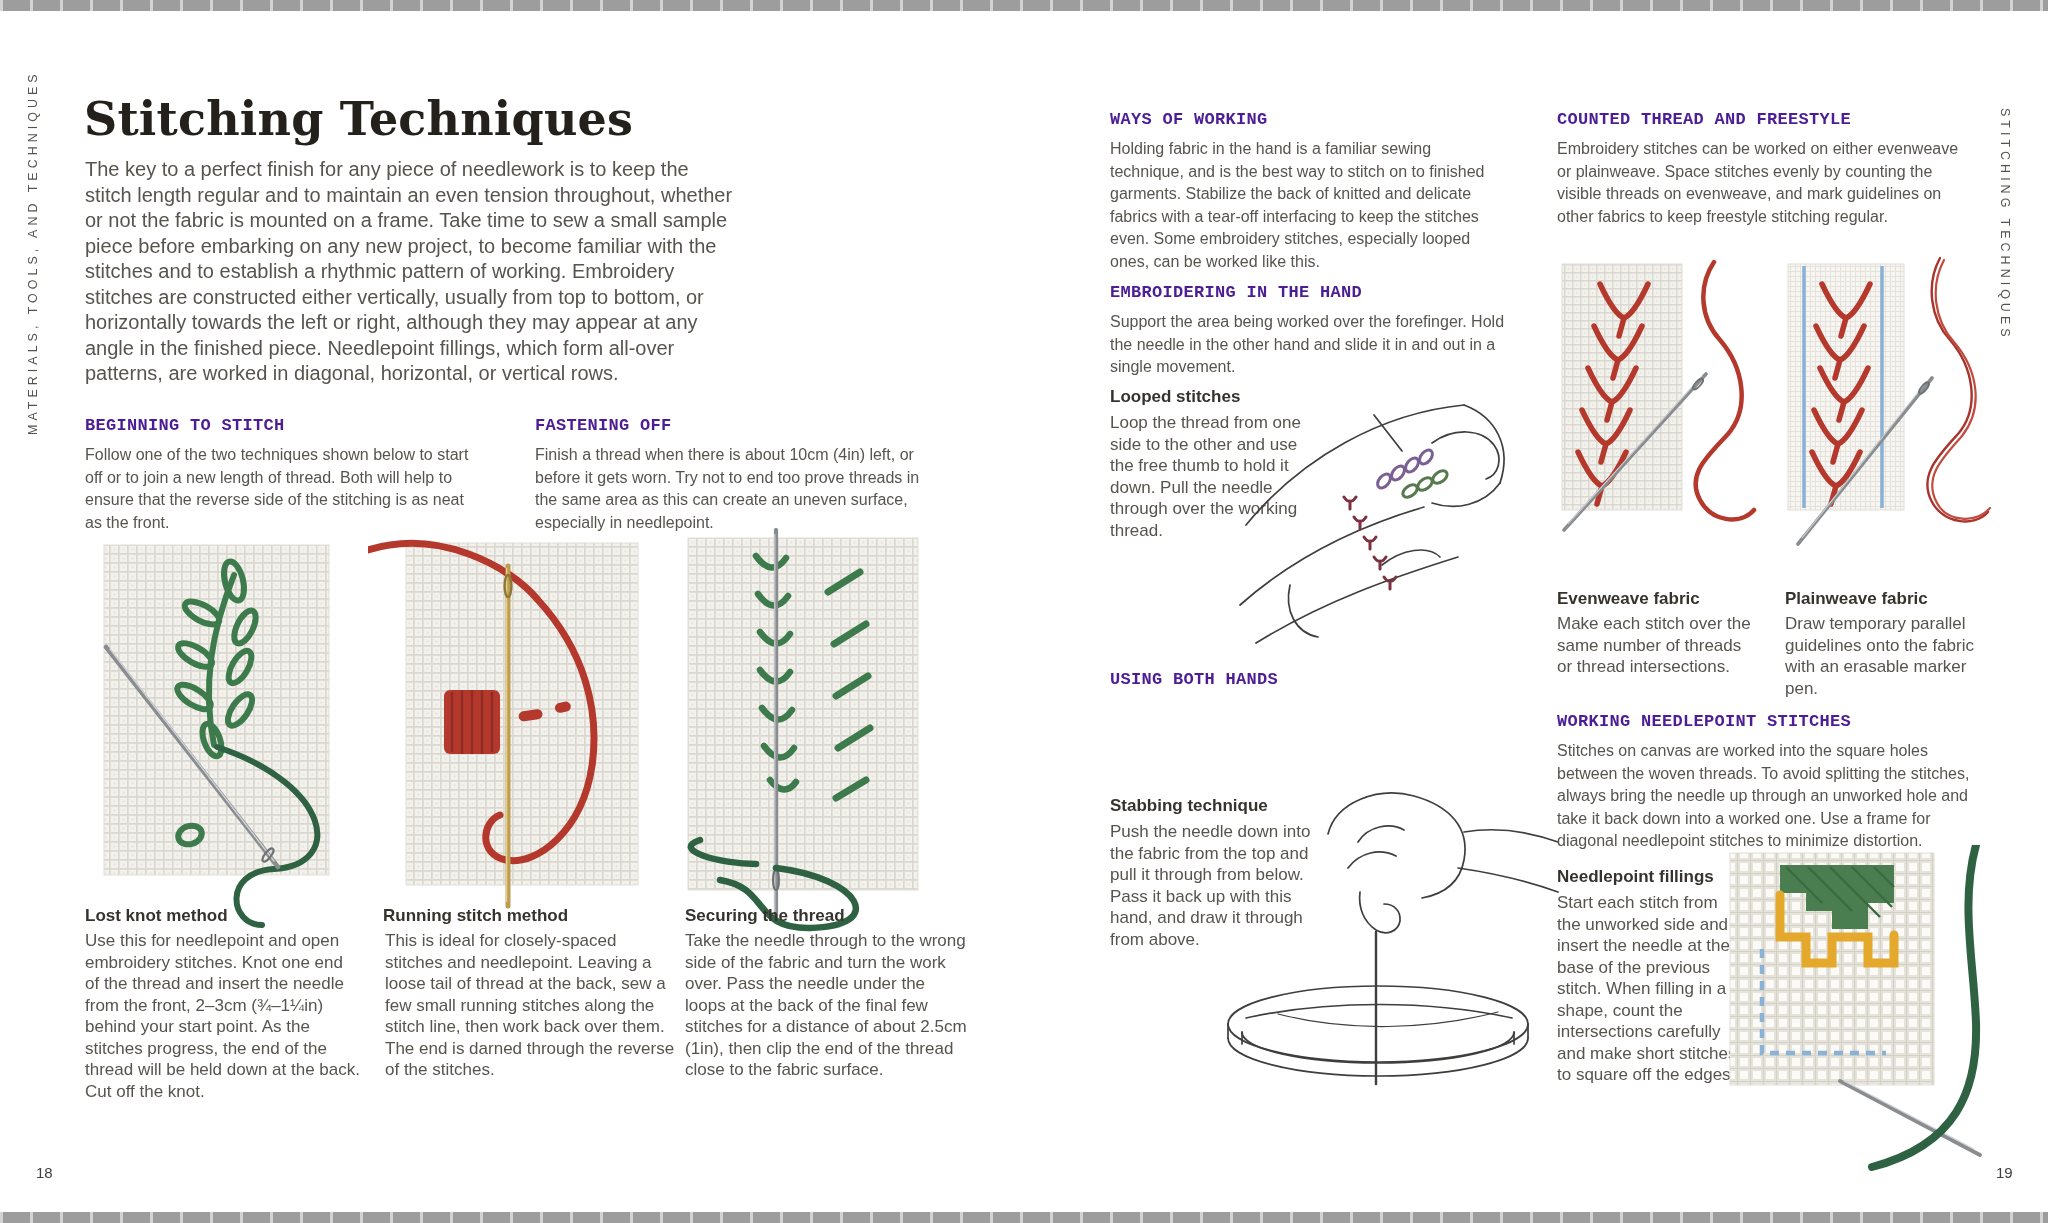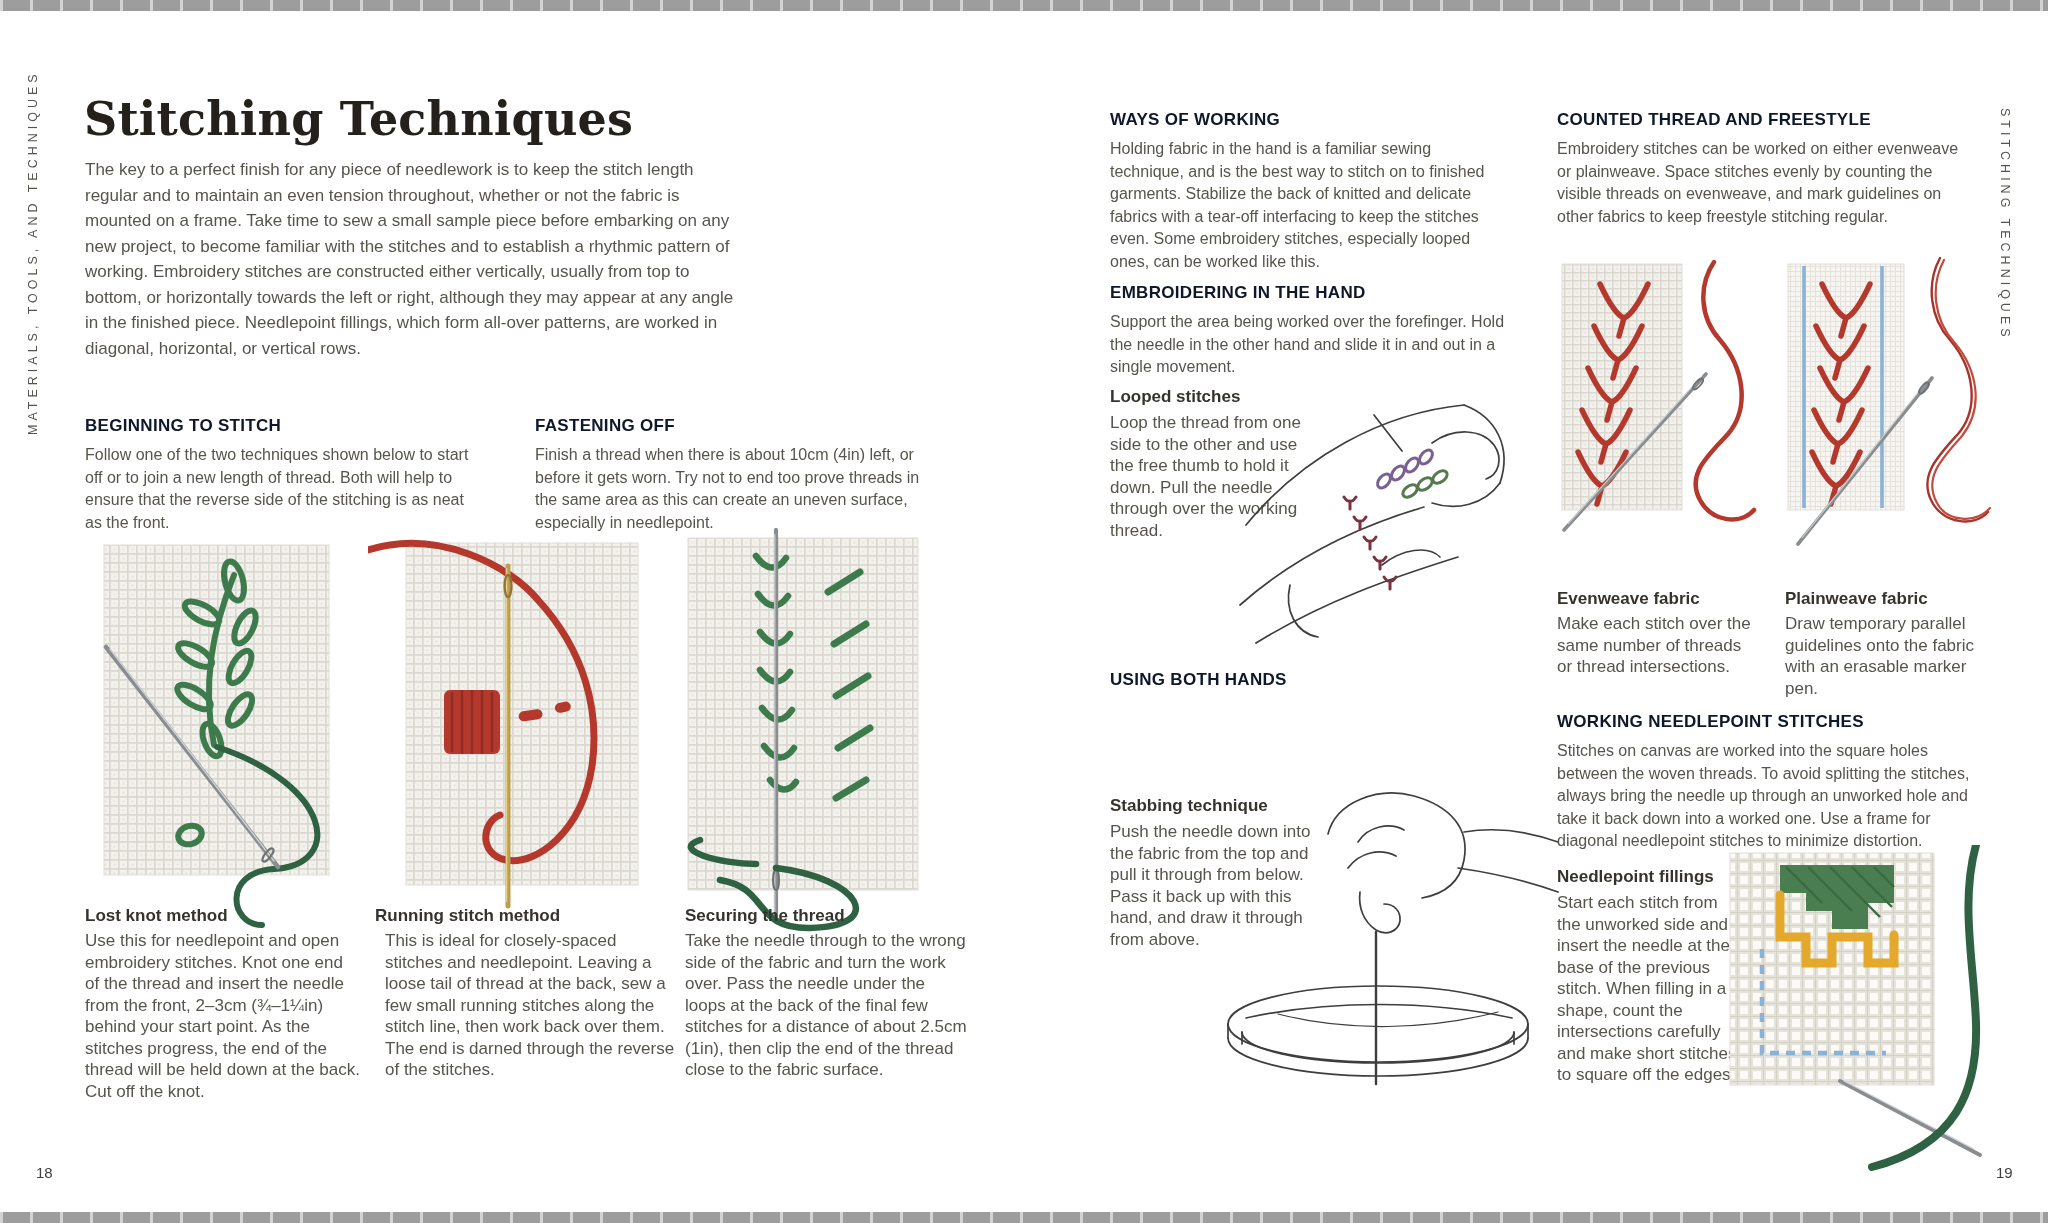--- a/index.html
+++ b/index.html
@@ -19,24 +19,24 @@
   .edge-strip.bottom { bottom:0; }
 
   .abs { position:absolute; }
 
   .book-title {
     font-family:"DejaVu Serif", serif;
     font-weight:700; font-size:46px; letter-spacing:.2px;
     color:#24211c;
   }
   .intro {
-    font-size:17px; line-height:25.5px; color:#57544e;
+    font-size:20px; line-height:25.5px; color:#57544e;
   }
   .h-caps {
-    font-size:17px; font-weight:700; letter-spacing:.3px; color:#0f172a;
+    font-size:17px; font-weight:700; letter-spacing:.3px; color:#4c1d95;font-family:Liberation Mono, monospace;
   }
   .body-md { font-size:16px; line-height:22.5px; color:#57544e; }
   .body-sm { font-size:17px; line-height:21.5px; color:#57544e; }
   .cap-title { font-size:17px; font-weight:700; color:#36332e; line-height:22px; }
 
   .margin-label {
     font-size:12.5px; letter-spacing:4px; color:#56534d; white-space:nowrap;
   }
   .margin-label.left {
     writing-mode:vertical-rl; transform:rotate(180deg);
@@ -165,21 +165,21 @@
         <ellipse cx="116" cy="352" rx="3" ry="10" fill="none" stroke="#6e7174" stroke-width="2"></ellipse>
       </g>
 
       <path d="M40 312 C 10 322 60 336 96 336 M116 340 C 200 350 228 398 150 400 C 92 401 110 360 60 352" fill="none" stroke="#2f6243" stroke-width="6.5" stroke-linecap="round"></path>
     </svg>
   </div>
 
   <div class="abs cap-title" style="left:85px; top:905px;">Lost knot method</div>
   <div class="abs body-sm" style="left:85px; top:930px; width:276px;">Use this for needlepoint and open embroidery stitches. Knot one end of the thread and insert the needle from the front, 2–3cm (¾–1¼in) behind your start point. As the stitches progress, the end of the thread will be held down at the back. Cut off the knot.</div>
 
-  <div class="abs cap-title" style="left:375px; top:905px;text-align:center;">Running stitch method</div>
+  <div class="abs cap-title" style="left:383px; top:905px;text-align:center;">Running stitch method</div>
   <div class="abs body-sm" style="left:385px; top:930px; width:290px;">This is ideal for closely-spaced stitches and needlepoint. Leaving a loose tail of thread at the back, sew a few small running stitches along the stitch line, then work back over them. The end is darned through the reverse of the stitches.</div>
 
   <div class="abs cap-title" style="left:685px; top:905px;">Securing the thread</div>
   <div class="abs body-sm" style="left:685px; top:930px; width:284px;">Take the needle through to the wrong side of the fabric and turn the work over. Pass the needle under the loops at the back of the final few stitches for a distance of about 2.5cm (1in), then clip the end of the thread close to the fabric surface.</div>
 
   <div class="abs page-num" style="left:36px; top:1164px;">18</div>
 
   <div class="abs h-caps" style="left:1110px; top:110px;">WAYS OF WORKING</div>
   <div class="abs body-md" style="left:1110px; top:138px; width:398px;">Holding fabric in the hand is a familiar sewing technique, and is the best way to stitch on to finished garments. Stabilize the back of knitted and delicate fabrics with a tear-off interfacing to keep the stitches even. Some embroidery stitches, especially looped ones, can be worked like this.</div>
 

